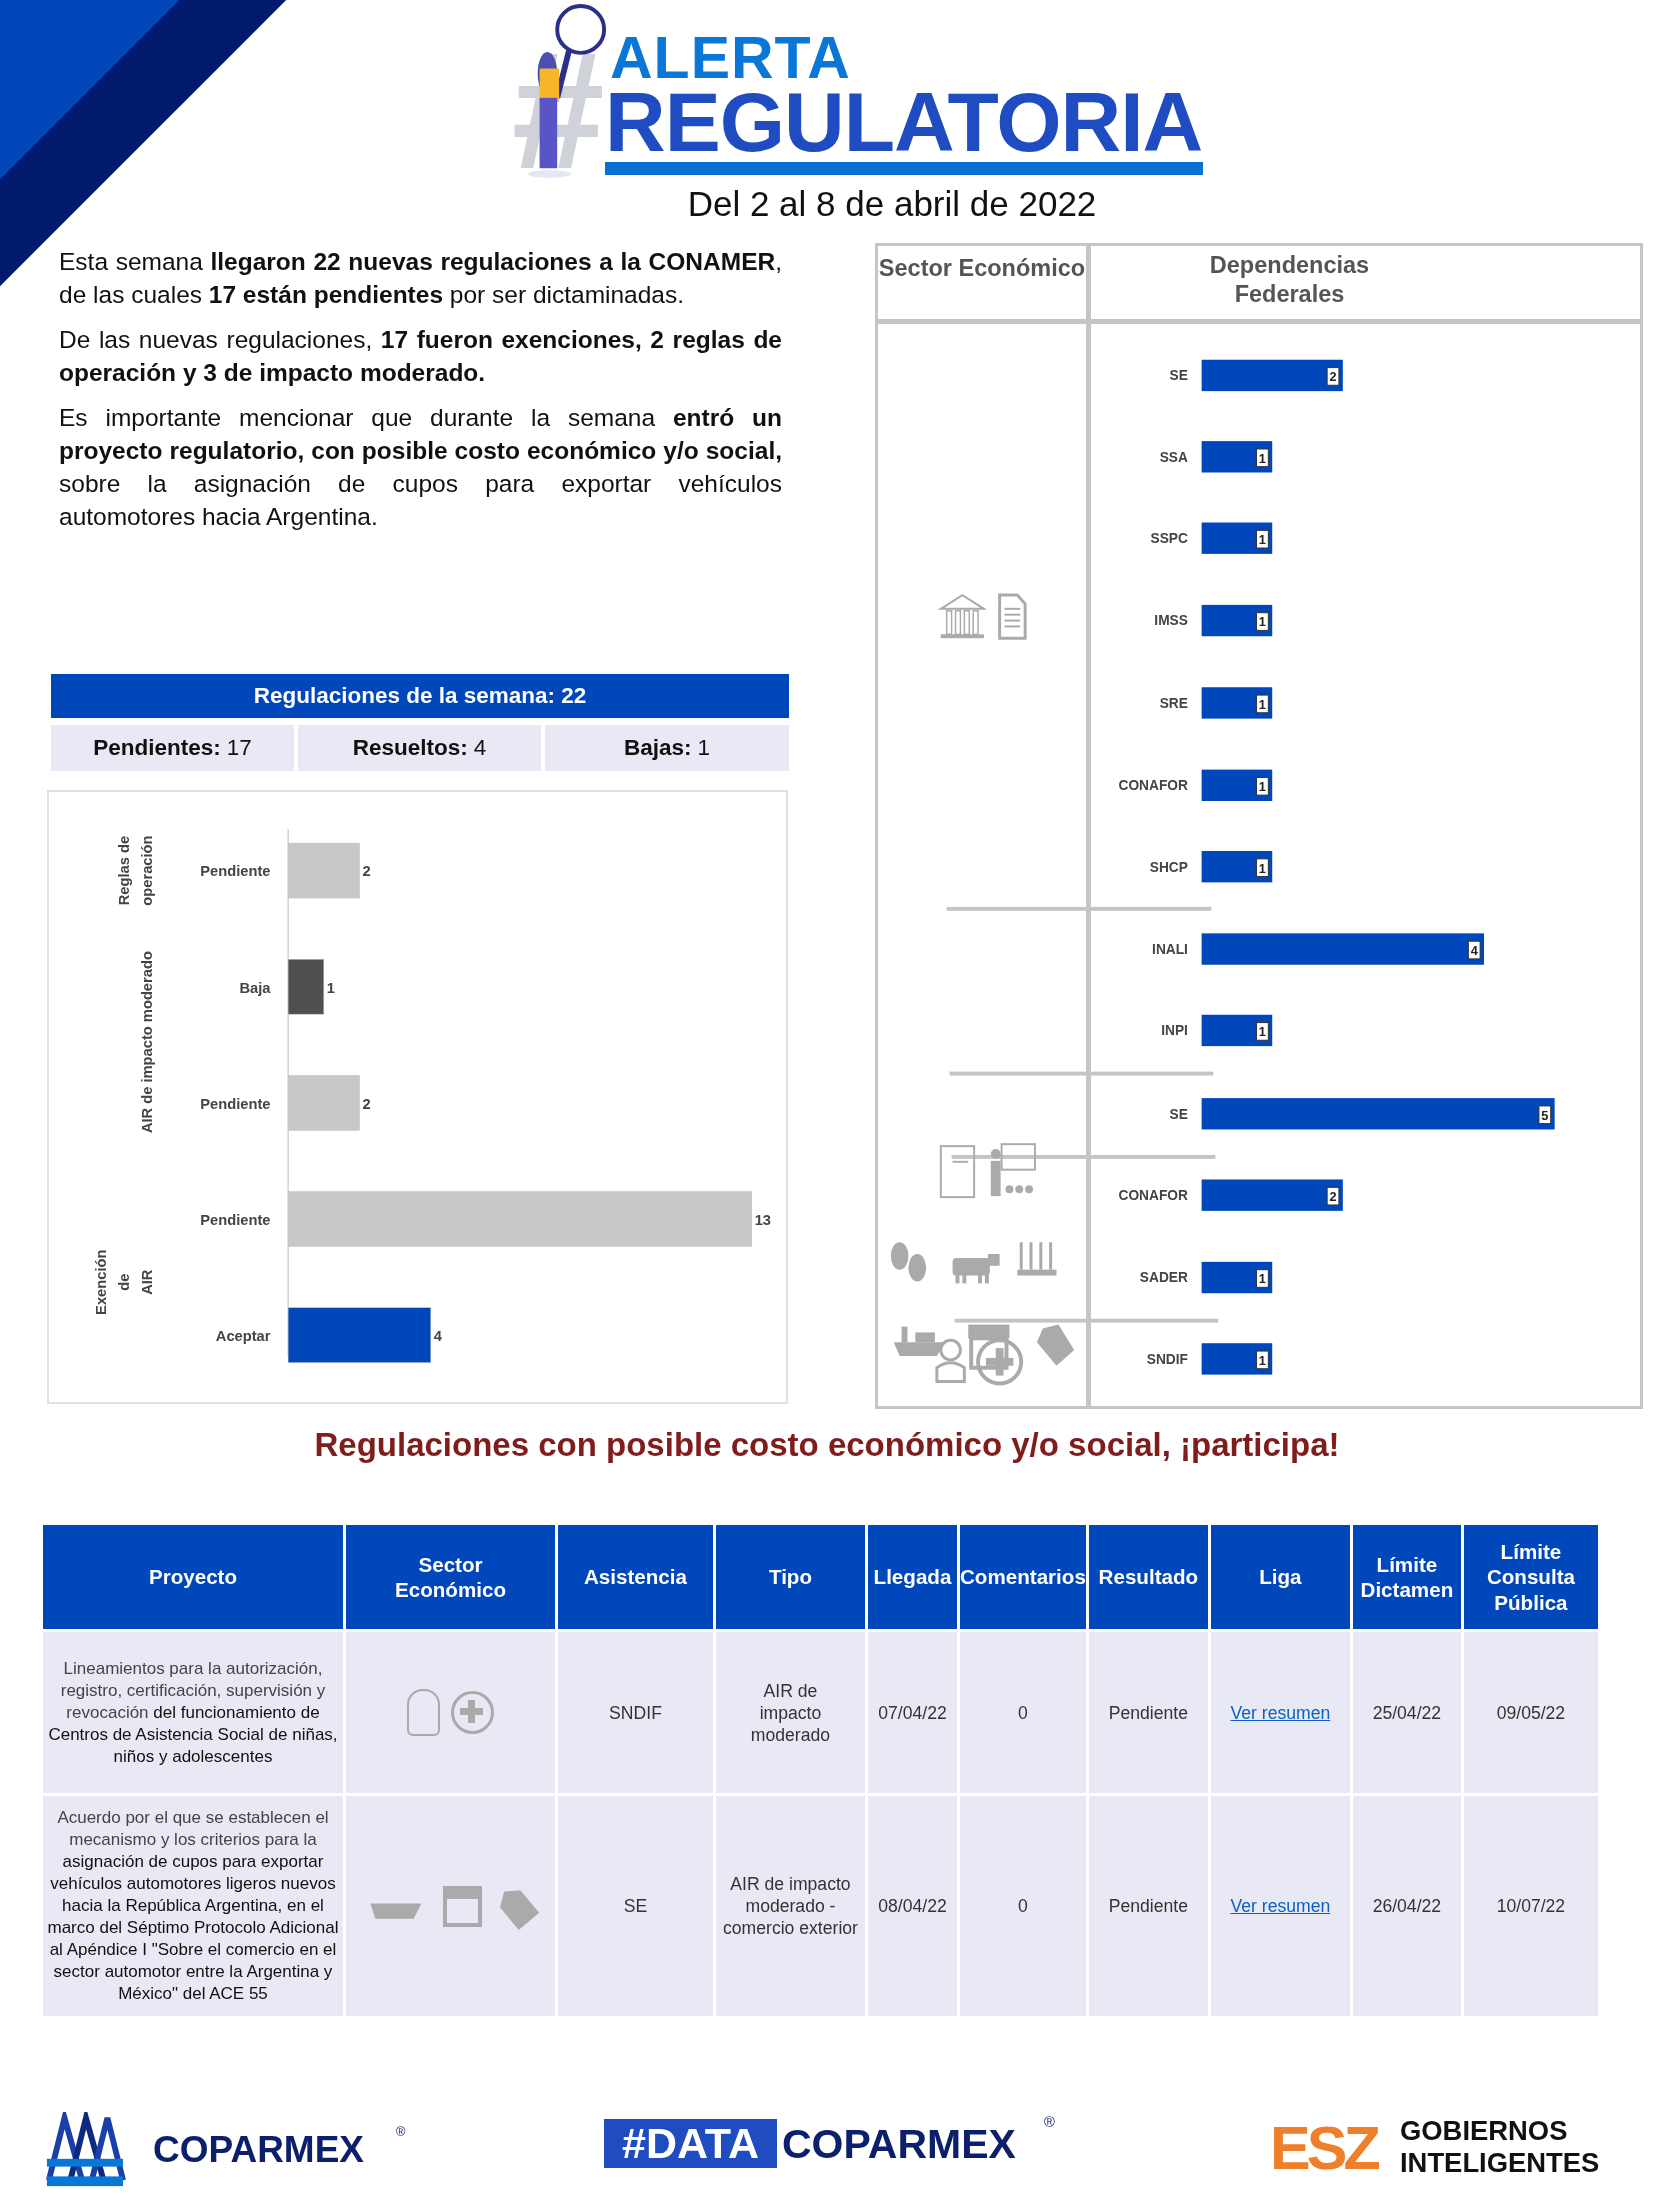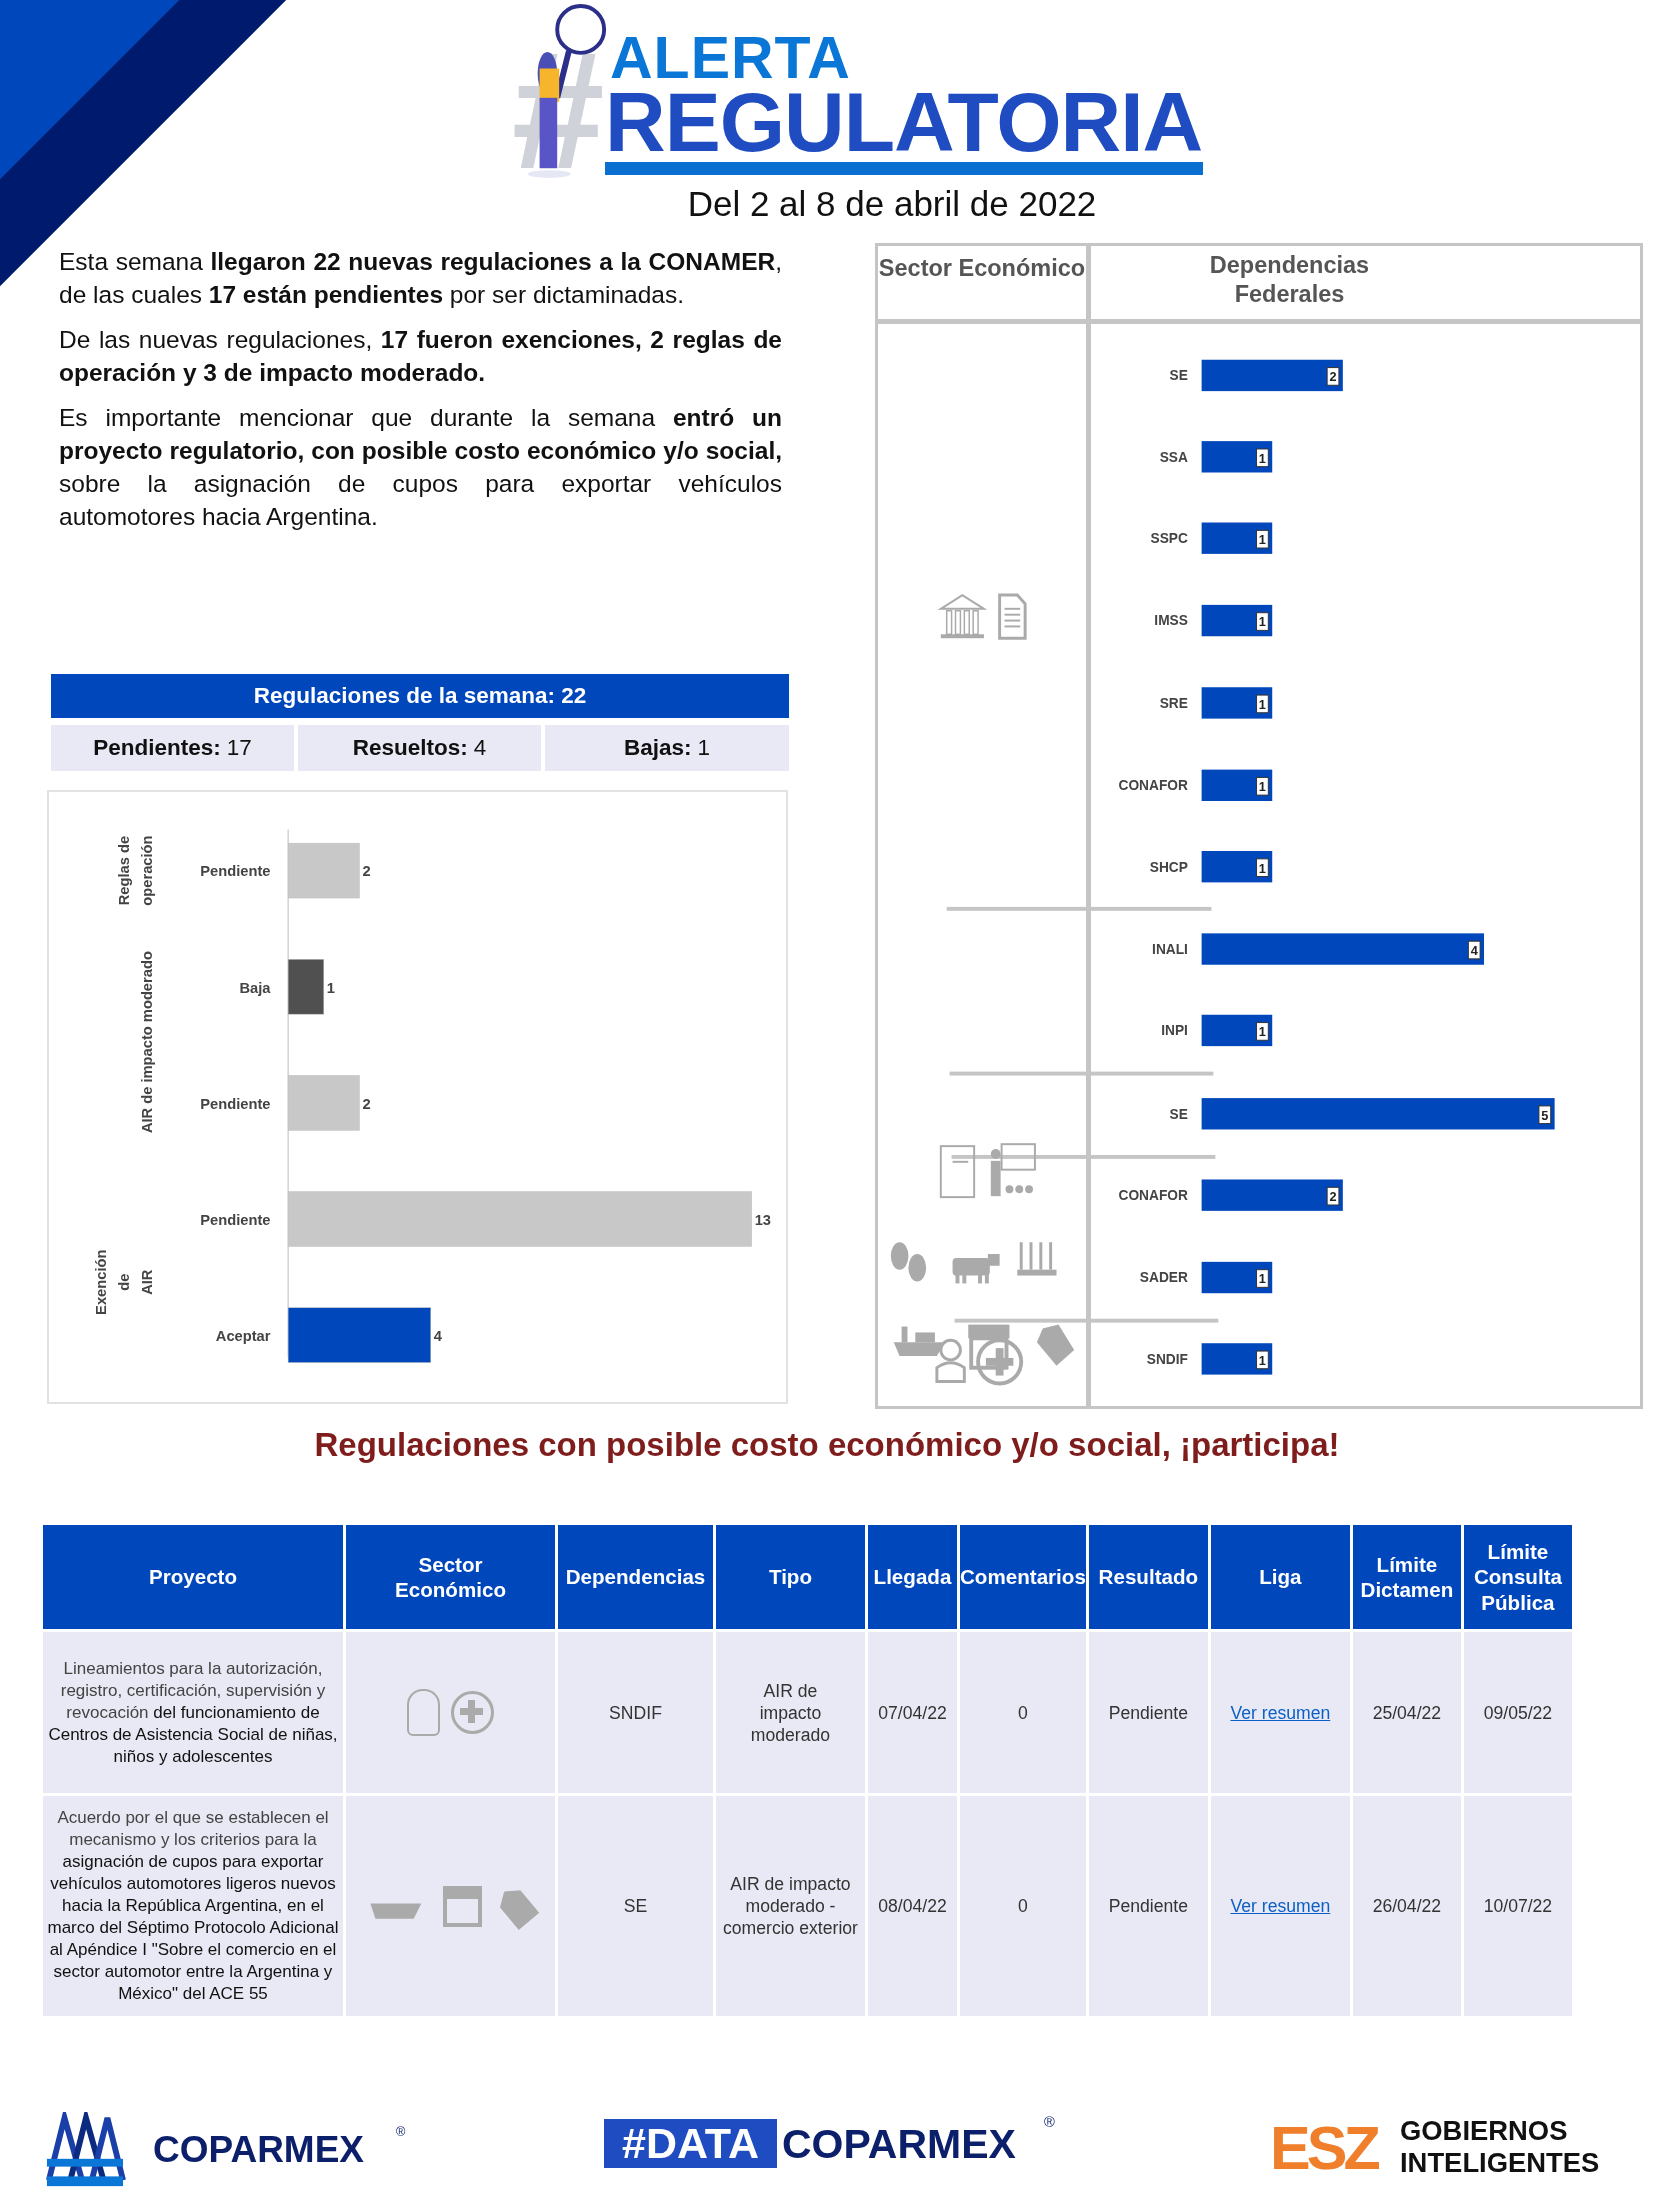--- a/index.html
+++ b/index.html
@@ -236,28 +236,28 @@
     </svg>
 </div>
 
 <div id="title2" class="abs">Regulaciones con posible costo económico y/o social, ¡participa!</div>
 
 <table class="t">
   <thead>
     <tr>
       <th style="width:300px">Proyecto</th>
       <th style="width:207px;padding:0 49px">Sector Económico</th>
-      <th style="width:155px">Dependencias</th>
+      <th style="width:155px">Asistencia</th>
       <th style="width:149px">Tipo</th>
       <th style="width:89px">Llegada</th>
       <th style="width:116px">Comentarios</th>
       <th style="width:119px">Resultado</th>
       <th style="width:139px">Liga</th>
       <th style="width:108px;padding:0 5.9px">Límite Dictamen</th>
-      <th style="width:98px;padding:0 10px">Límite Consulta Pública</th>
+      <th style="width:98px;padding:0 23px">Límite Consulta Pública</th>
     </tr>
   </thead>
   <tbody>
     <tr style="height:161px">
       <td class="proj"><span>Lineamientos para la autorización, registro, certificación, supervisión y revocación </span><b>del funcionamiento de Centros de Asistencia Social de niñas, niños y adolescentes</b></td>
       <td>
         <span class="ico-doctor"></span>
         <span class="ico-cross"></span>
       </td>
       <td>SNDIF</td>

